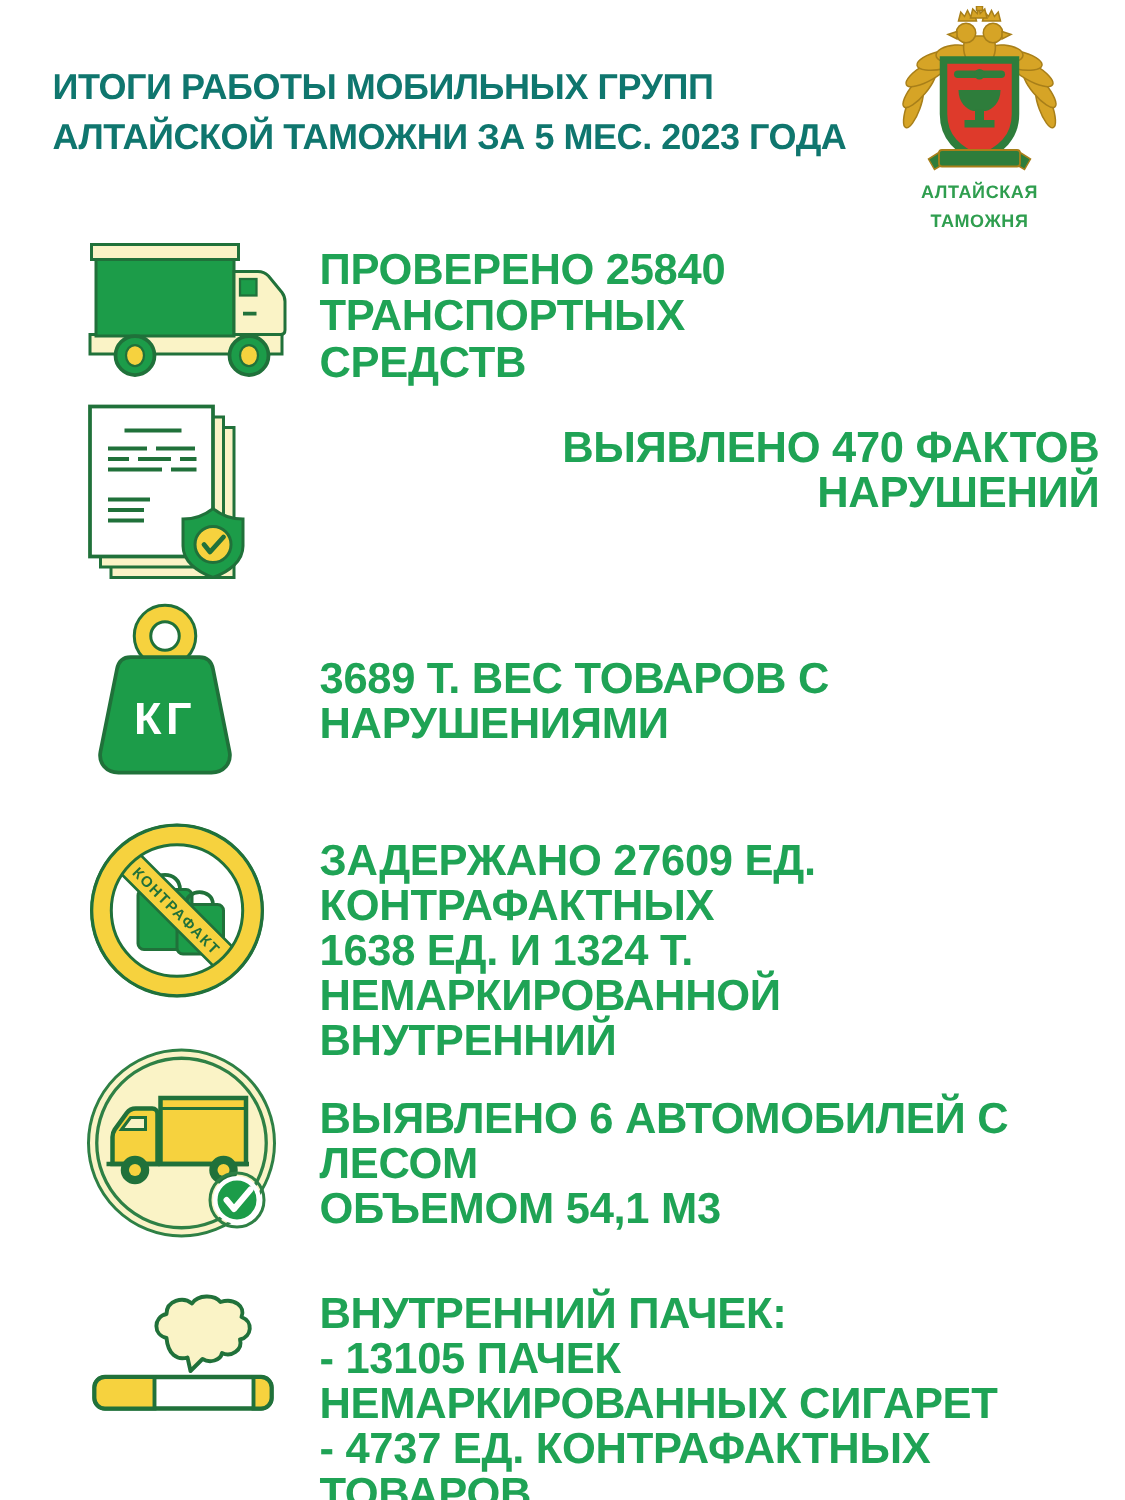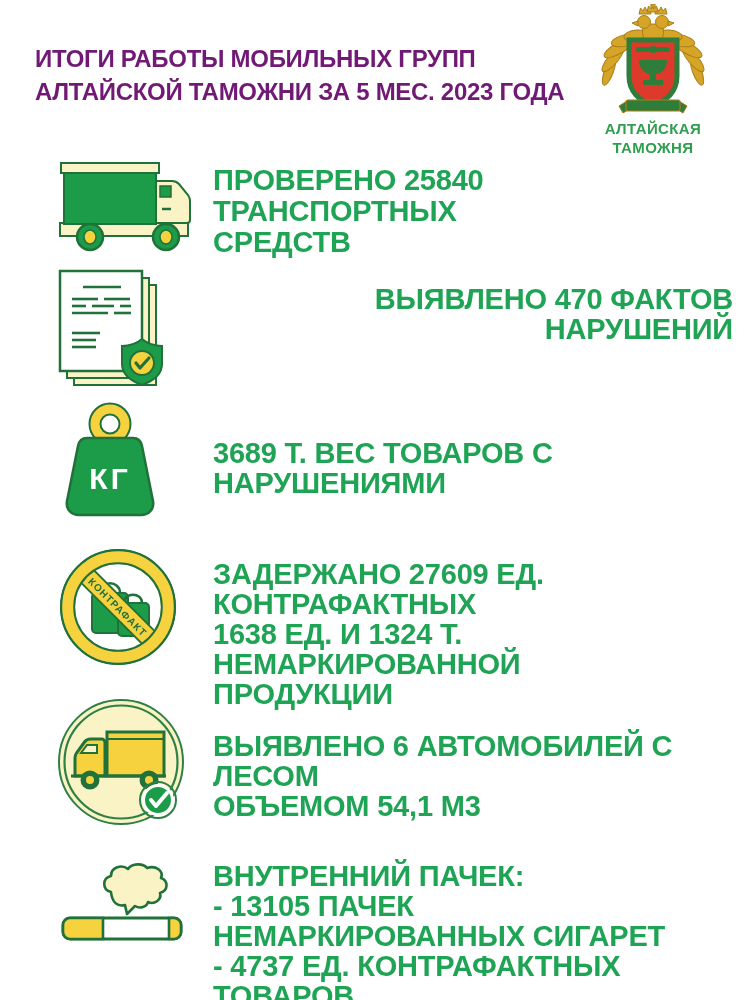--- a/index.html
+++ b/index.html
@@ -4,26 +4,26 @@
 <style>
   html,body{margin:0;padding:0;}
   body{
     width:750px;height:1000px;position:relative;background:#ffffff;
     font-family:"Liberation Sans", sans-serif;overflow:hidden;
   }
   .abs{position:absolute;}
   
   .title{
     left:35px;top:42px;width:600px;
-    color:#701a75;font-size:24px;font-weight:bold;line-height:33px;
+    color:#0f766e;font-size:24px;font-weight:bold;line-height:33px;
     letter-spacing:-0.3px;
   }
   .logo-wrap{left:588px;top:4px;width:130px;text-align:center;}
   .logo-caption{
-    color:#2F9E4F;font-size:15px;font-weight:bold;line-height:19px;
+    color:#2F9E4F;font-size:12px;font-weight:bold;line-height:19px;
     letter-spacing:0.4px;margin-top:3px;
   }
   
   .row{position:absolute;left:0;width:750px;}
   .row .icon{position:absolute;}
   .row .text{
     position:absolute;left:213px;width:520px;
     color:#1FA355;font-size:29px;font-weight:bold;line-height:30px;
     letter-spacing:-0.2px;
   }
@@ -178,21 +178,21 @@
         </g>
       </g>
       <circle cx="64" cy="64" r="50" fill="none" stroke="#F6D23E" stroke-width="12"></circle>
       <circle cx="64" cy="64" r="43.8" fill="none" stroke="#20713A" stroke-width="2"></circle>
       <circle cx="64" cy="64" r="56.8" fill="none" stroke="#20713A" stroke-width="2"></circle>
     </svg>
   </div>
   <div class="text">
     <div>ЗАДЕРЖАНО 27609 ЕД. КОНТРАФАКТНЫХ</div>
     <div>1638 ЕД. И 1324 Т. НЕМАРКИРОВАННОЙ</div>
-    <div>ПРОДУКЦИИ</div>
+    <div>ВНУТРЕННИЙ</div>
   </div>
 </div>
 
 <div class="row" id="r5">
   <div class="icon">
     <svg width="134" height="134" viewBox="0 0 134 134">
       <circle cx="67" cy="67" r="62" fill="#FAF3C6" stroke="#2E8045" stroke-width="2"></circle>
       <circle cx="67" cy="67" r="56.5" fill="none" stroke="#2E8045" stroke-width="2.2"></circle>
       <rect x="53" y="37" width="57" height="44" fill="#F6D23E" stroke="#20713A" stroke-width="3"></rect>
       <line x1="53" y1="44" x2="110" y2="44" stroke="#20713A" stroke-width="2"></line>

